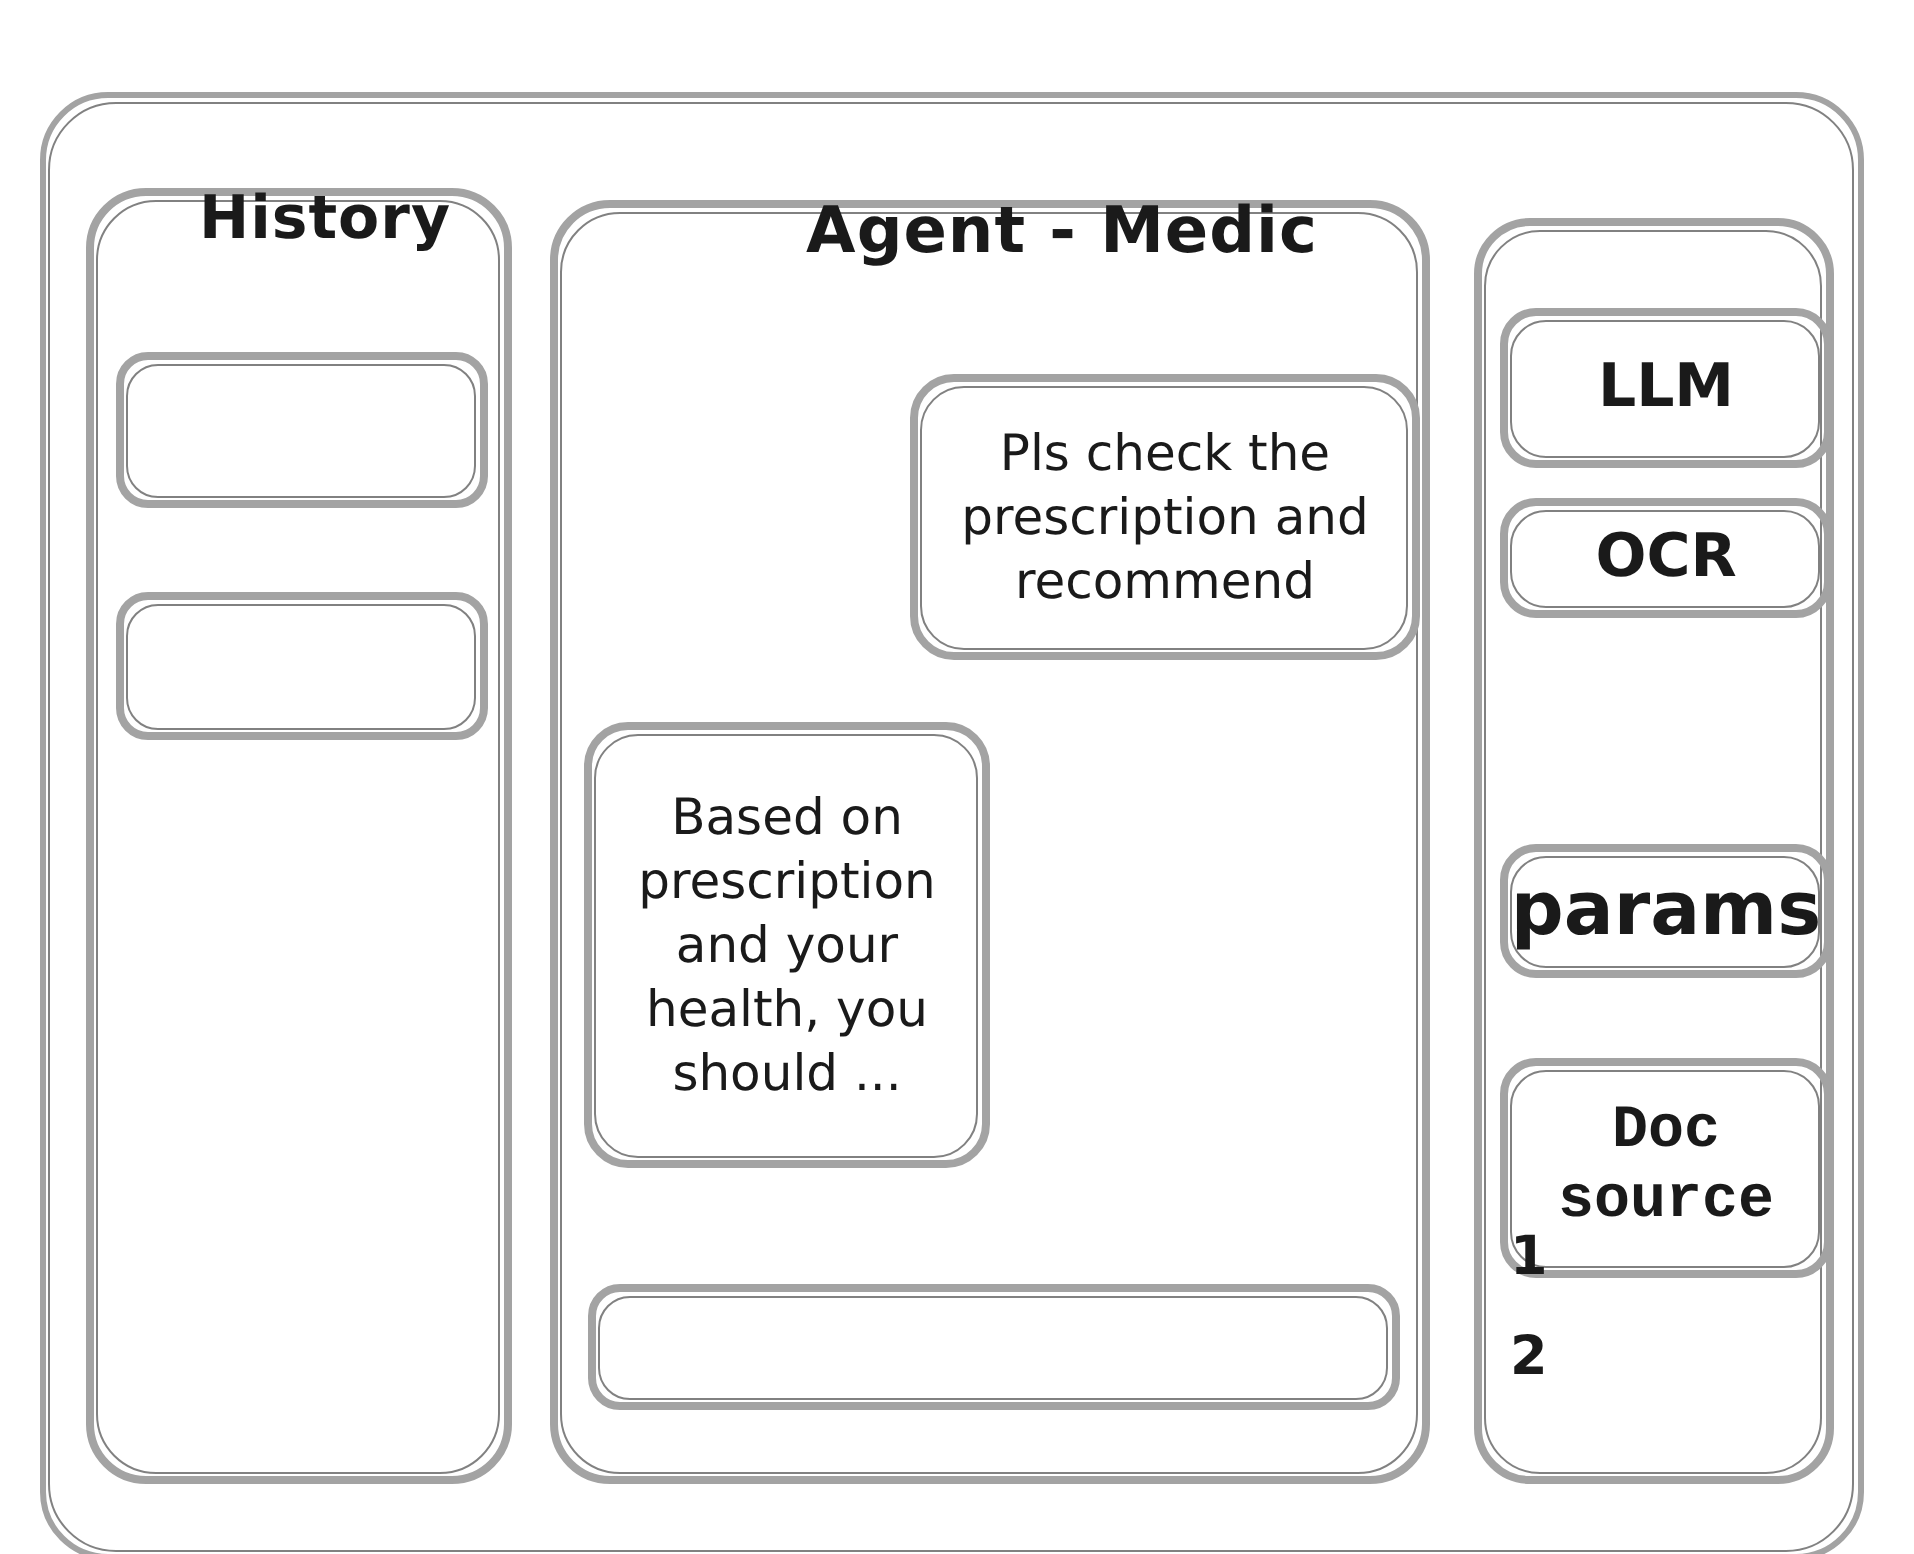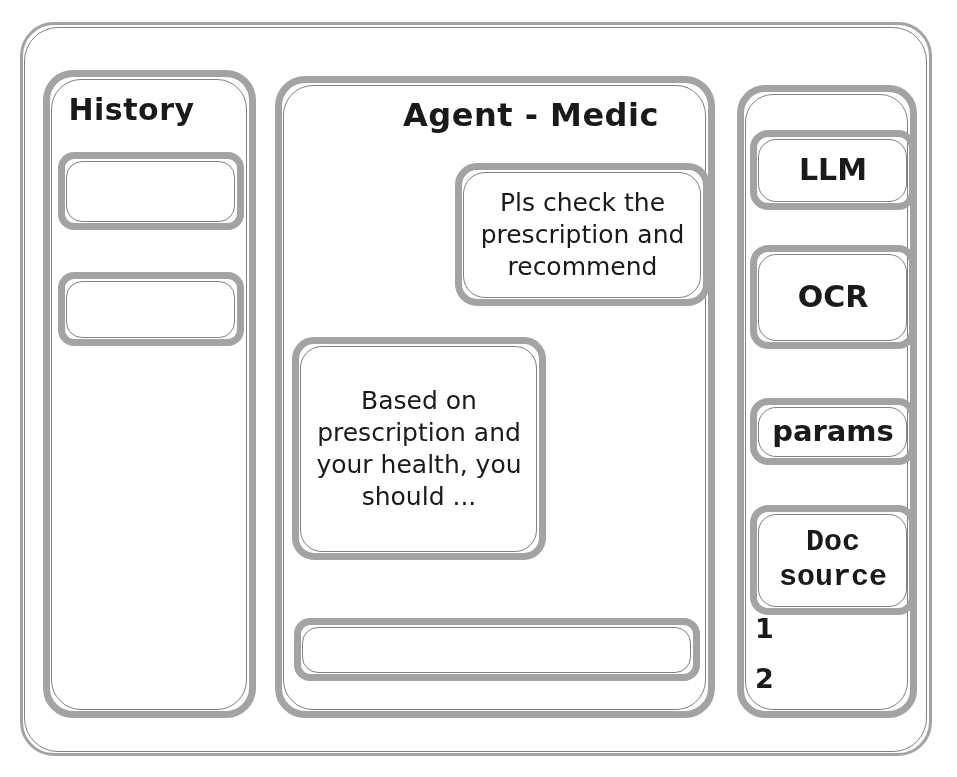--- a/index.html
+++ b/index.html
@@ -14,21 +14,22 @@
     overflow: hidden;
     font-family: "DejaVu Sans", sans-serif;
     color: #1a1a1a;
   }
 
   
   .sketch {
     position: absolute;
     box-sizing: border-box;
     background: transparent;
-    border: 7px solid #a3a3a3;
+    border: 4px solid #a3a3a3;
+    margin-top: 24px;
   }
   
   .sketch::after {
     content: "";
     position: absolute;
     left: 1px; top: 2px; right: 2px; bottom: 1px;
     border: 1.4px solid #1a1a1a;
     border-radius: inherit;
     opacity: .55;
     pointer-events: none;
@@ -46,21 +47,21 @@
   
   #history-panel {
     left: 43px;
     top: 70px;
     width: 213px;
     height: 648px;
     border-radius: 30px;
   }
   #history-title {
     position: absolute;
-    left: 25px;
+    left: 56px;
     top: 92px;
     width: 213px;
     text-align: center;
     font-size: 30px;
     font-weight: 600;
     letter-spacing: .5px;
   }
   .history-item {
     border-radius: 16px;
     left: 58px;
@@ -101,21 +102,21 @@
   }
   #user-message {
     left: 455px;
     top: 163px;
     width: 255px;
     height: 143px;
   }
   #assistant-message {
     left: 292px;
     top: 337px;
-    width: 254px;
+    width: 203px;
     height: 223px;
   }
   #composer-input {
     left: 294px;
     top: 618px;
     width: 406px;
     height: 63px;
     border-radius: 16px;
   }
 
@@ -133,22 +134,22 @@
     border-radius: 18px;
     display: flex;
     align-items: center;
     justify-content: center;
     text-align: center;
     font-size: 30px;
     font-weight: 600;
     line-height: 1.16;
   }
   #tool-llm    { top: 130px;  height: 80px; }
-  #tool-ocr    { top: 245px;  height: 104px; }
-  #tool-params { top: 398px;  height: 67px; font-size: 29px; }
+  #tool-ocr    { top: 225px;  height: 60px; }
+  #tool-params { top: 398px;  height: 67px; font-size: 37px; }
   #tool-doc    { top: 505px;  height: 110px; font-family: Liberation Mono, monospace; }
 
   .doc-list-number {
     position: absolute;
     left: 755px;
     font-size: 27px;
     font-weight: 600;
   }
   #doc-source-item-1 { top: 613px; }
   #doc-source-item-2 { top: 663px; }

